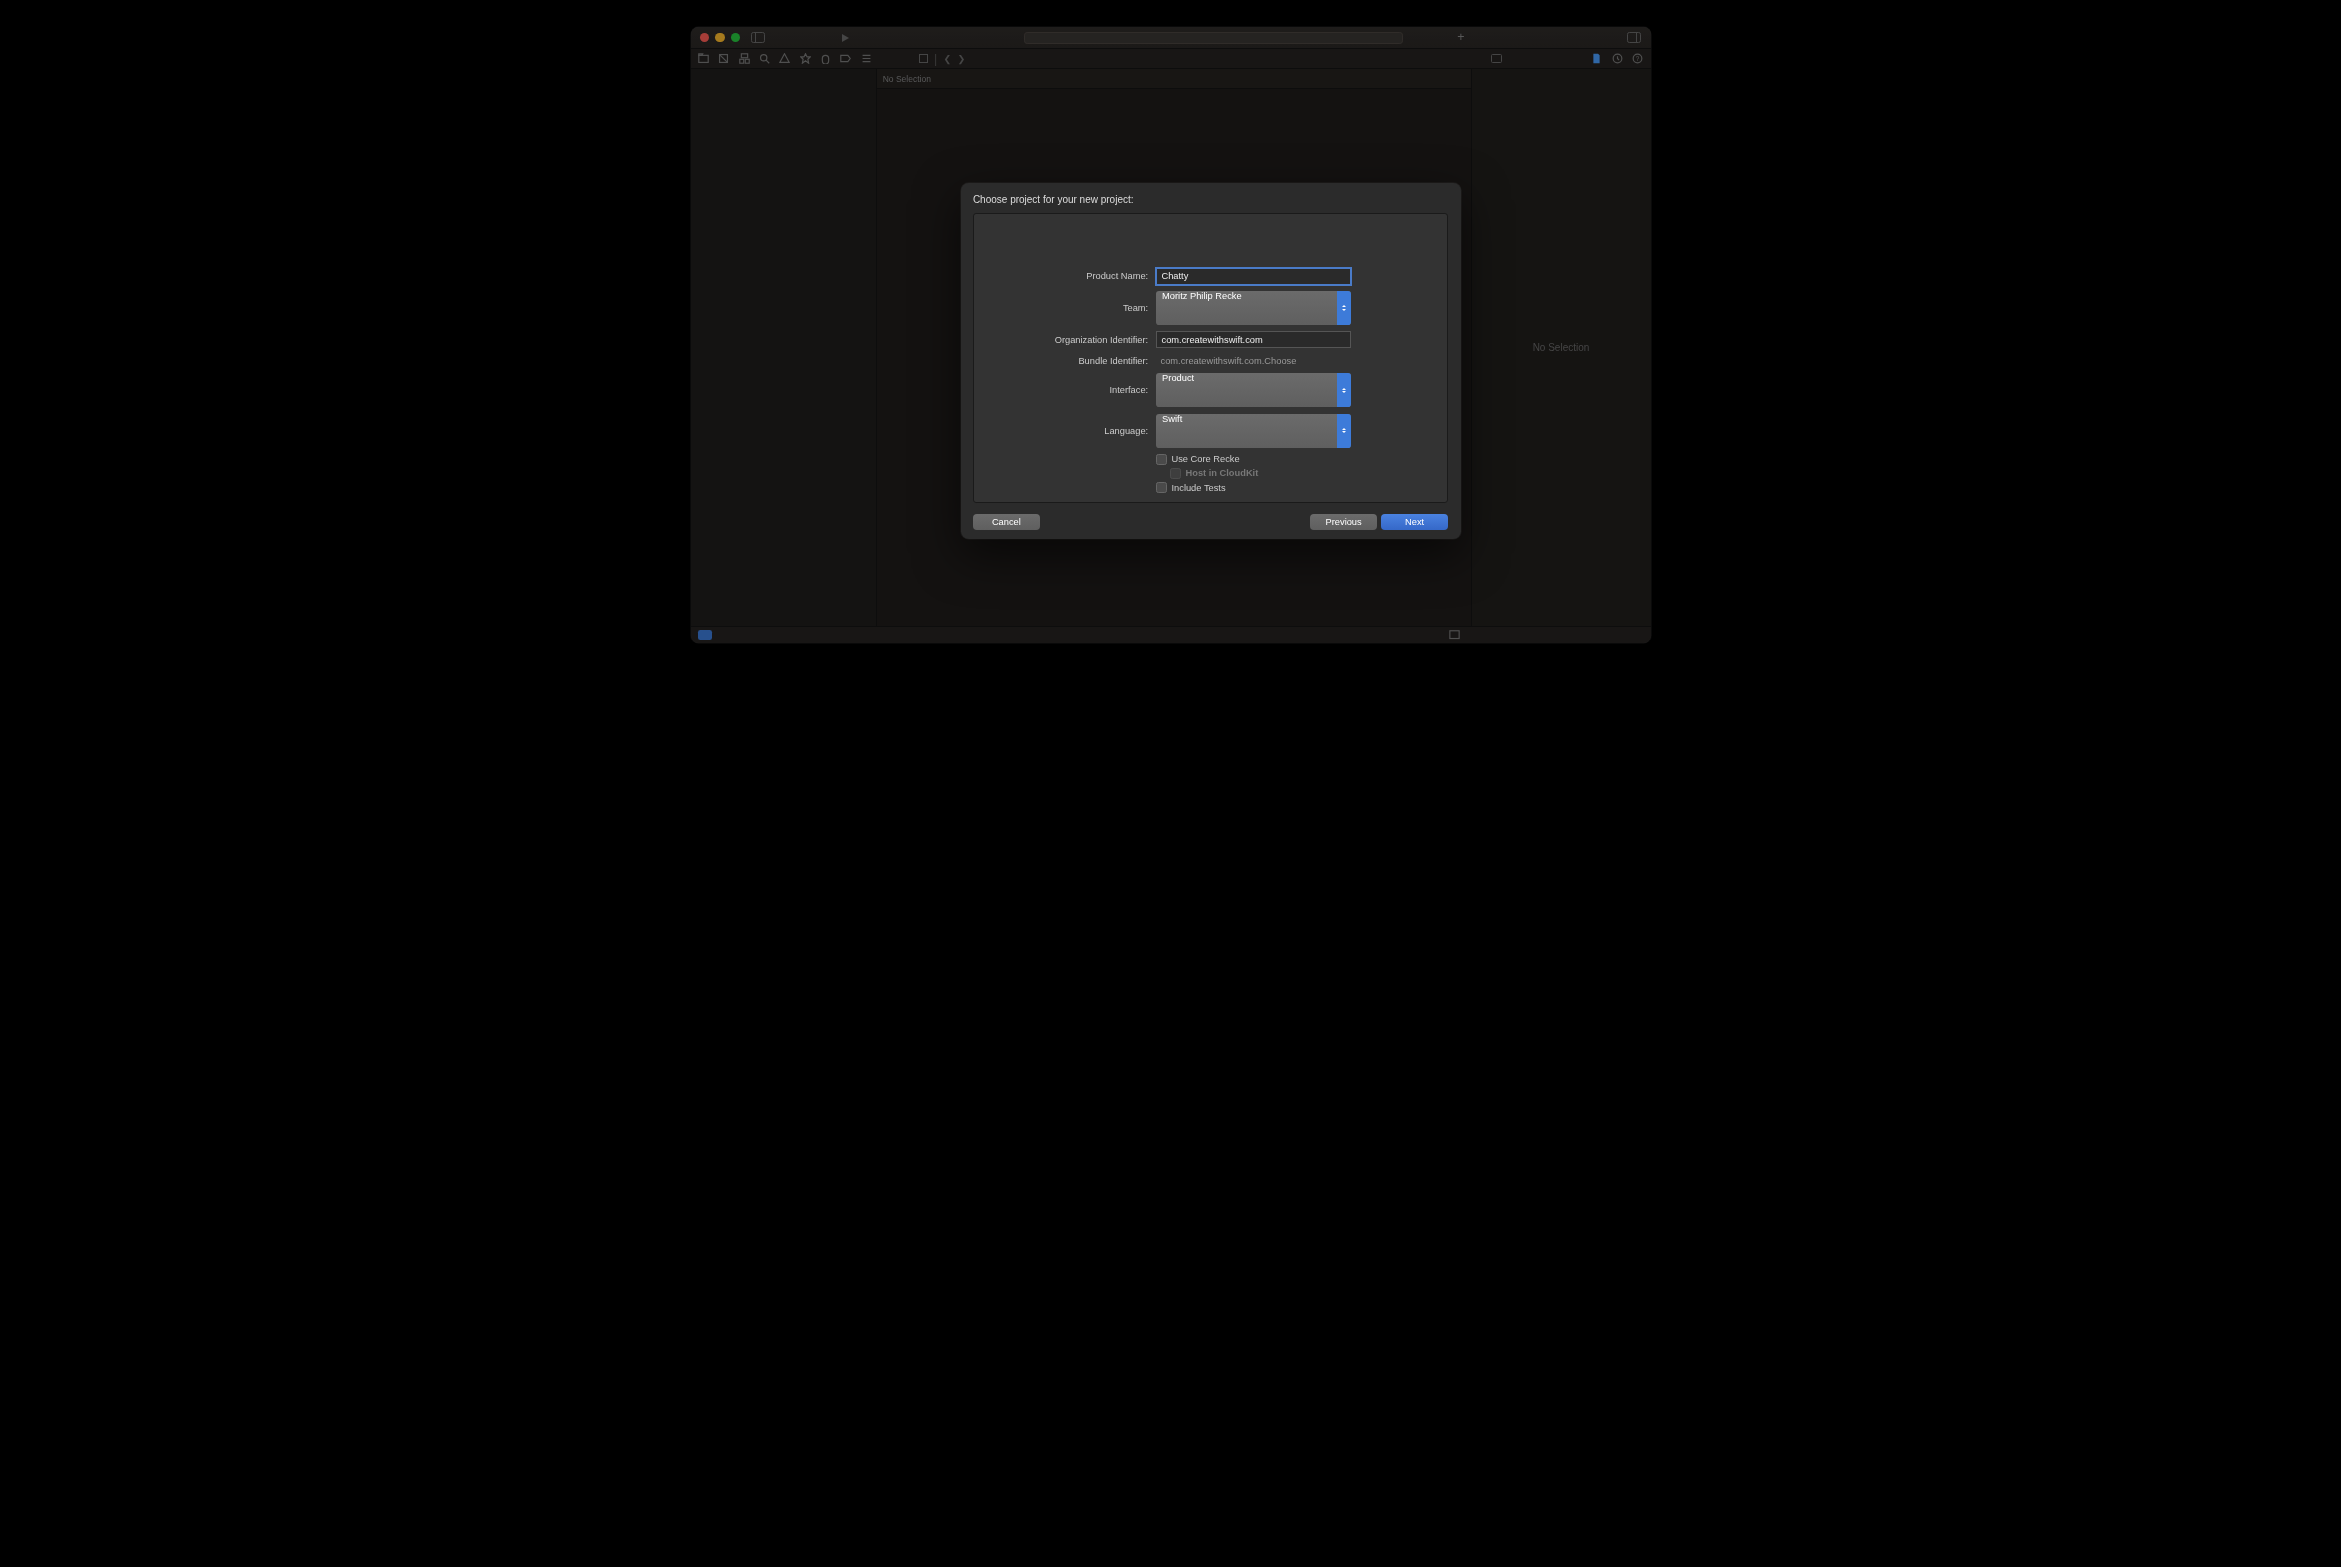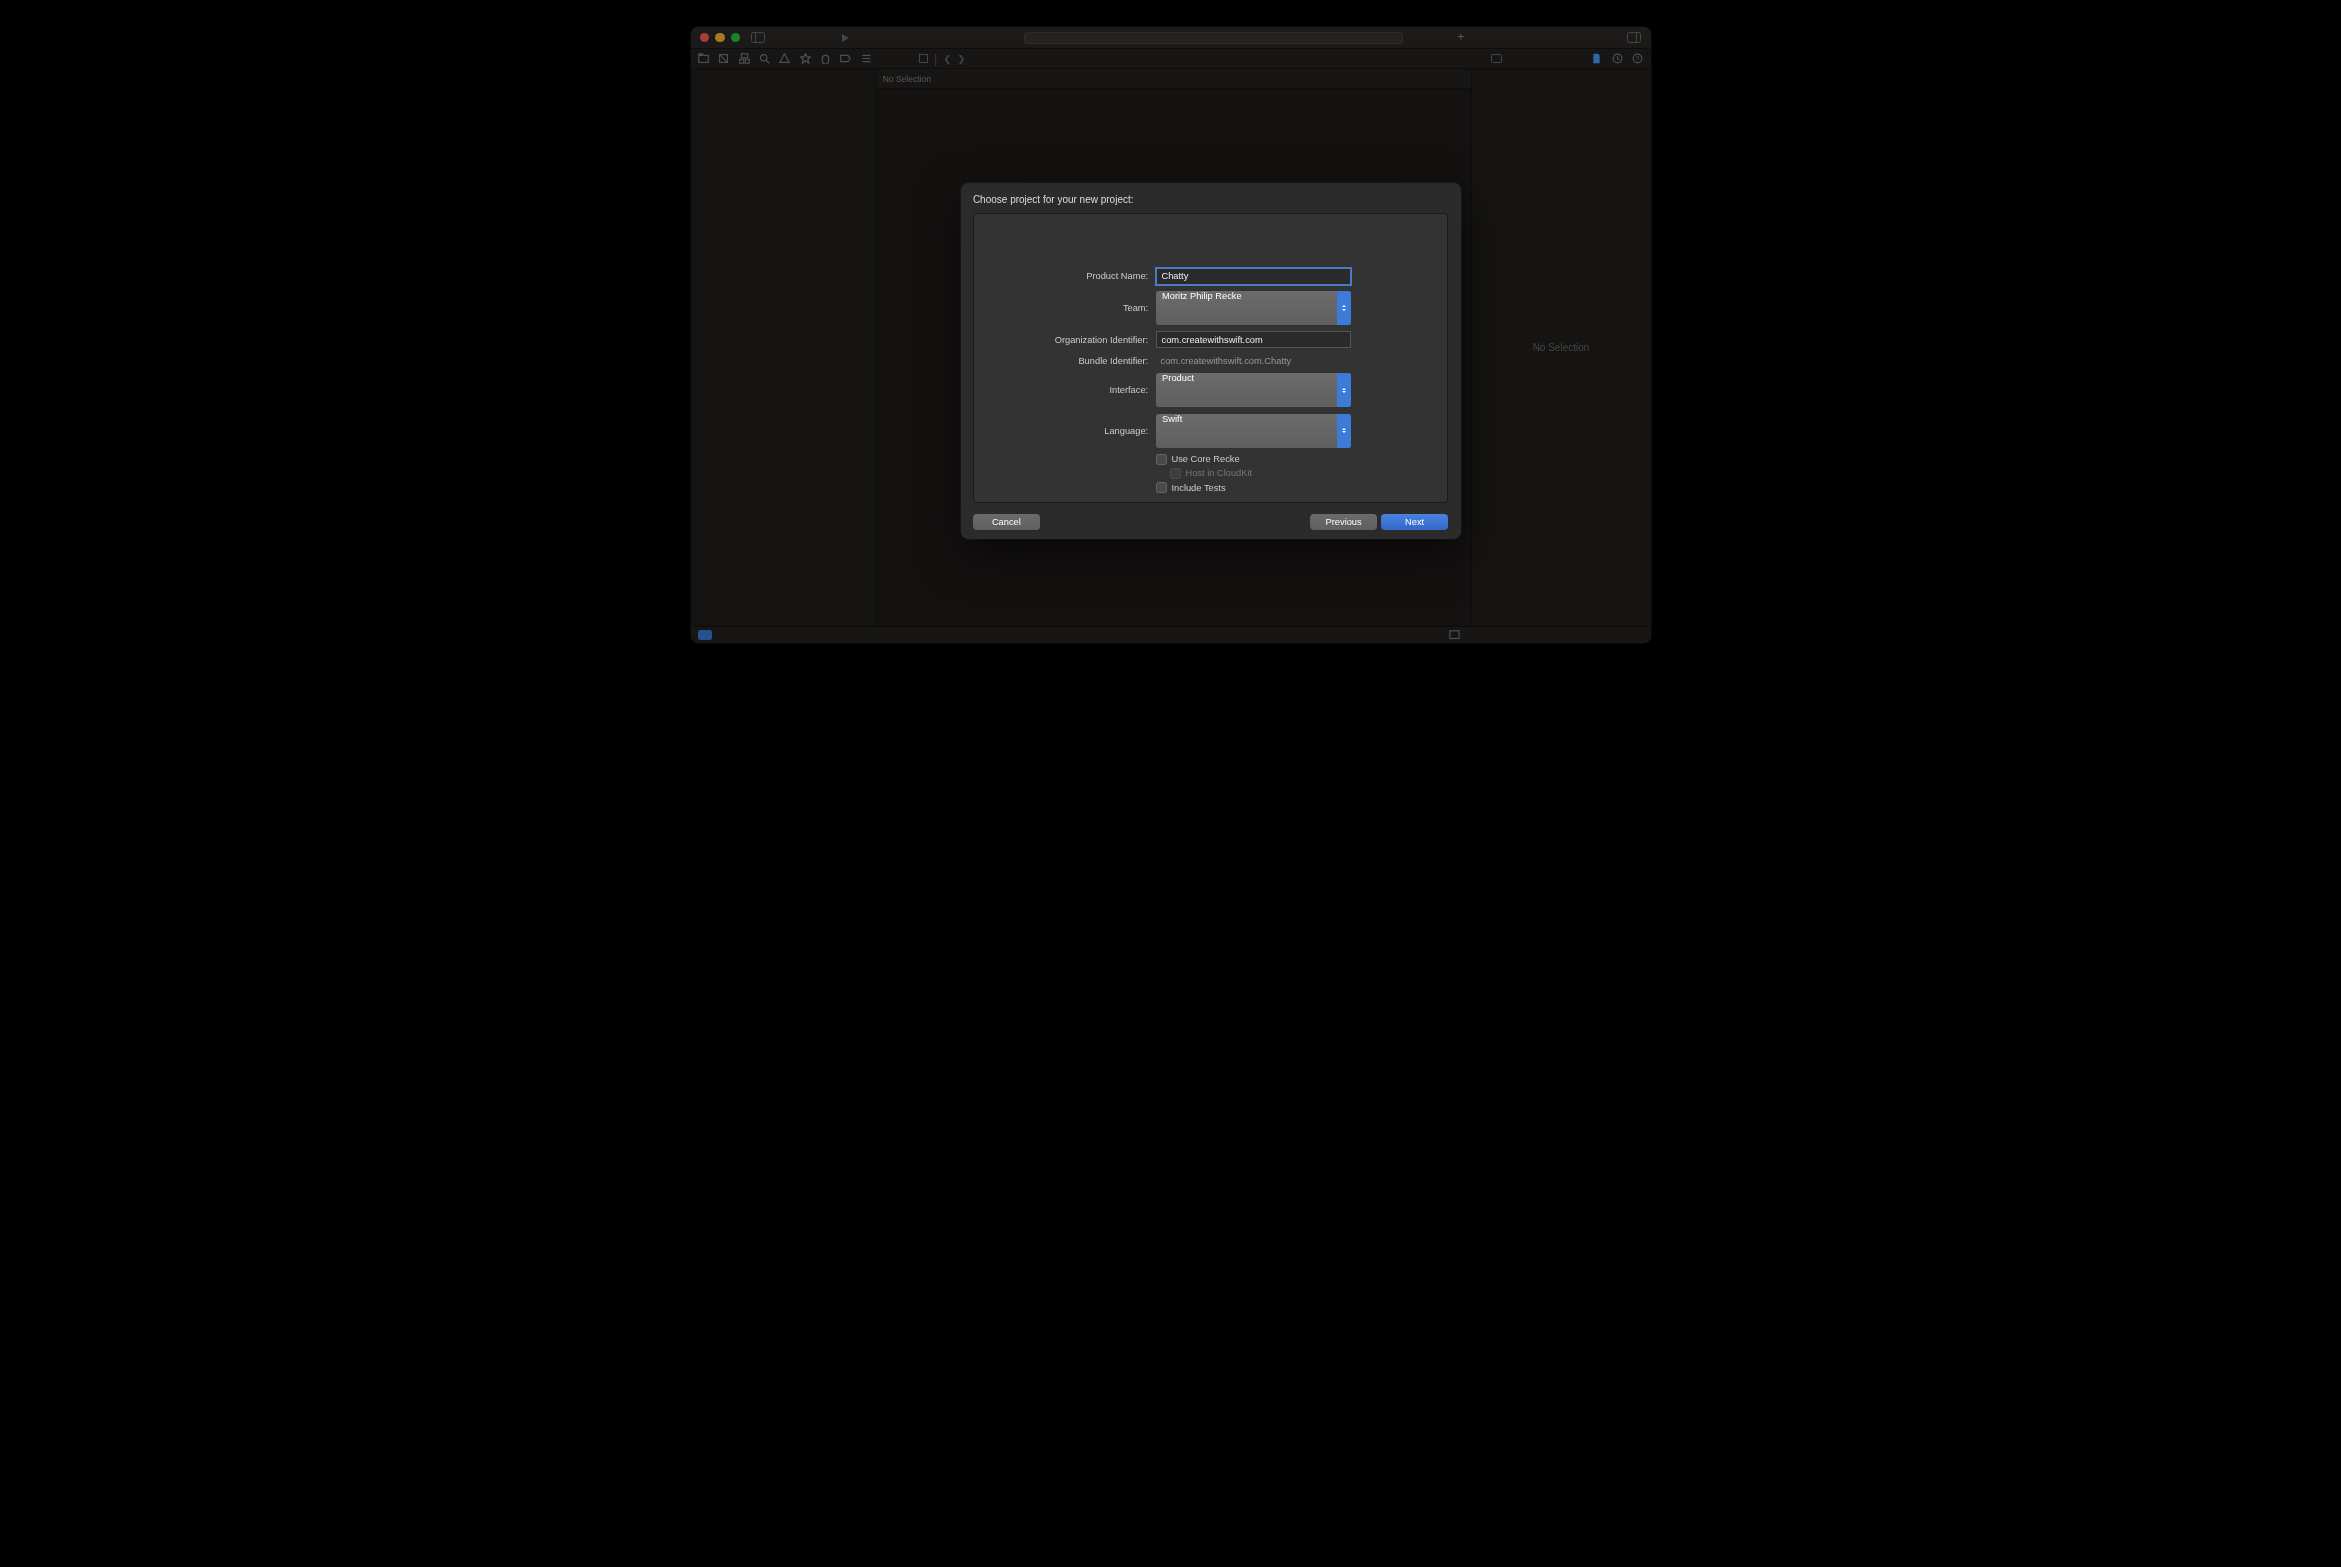--- a/index.html
+++ b/index.html
@@ -218,21 +218,21 @@
 .checkbox-row.indent { margin-left: 14px; }
 .cb {
   width: 11px; height: 11px;
   background: #4a4a4a;
   border: 0.8px solid #666;
   border-radius: 2.3px;
   margin-right: 4.6px;
 }
 .cb.disabled { opacity: 0.5; }
 .cb-label { color: #ccc; font-size: 9.3px; }
-.cb-label.disabled { color: #777; }
+.cb-label.disabled { color: #777; font-weight: bold; }
 
 .sheet-footer {
   display: flex; align-items: flex-start;
   padding: 11px 12.4px;
   gap: 4px;
 }
 .sheet-footer .spacer { flex: 1; }
 .btn {
   height: 15.5px; min-width: 67px;
   border-radius: 3.9px;
@@ -397,21 +397,21 @@
         <div class="form-row">
           <div class="label">Organization Identifier:</div>
           <div class="control">
             <input class="text" value="com.createwithswift.com" style="">
           </div>
         </div>
 
         <div class="form-row">
           <div class="label">Bundle Identifier:</div>
           <div class="control">
-            <div class="static-value">com.createwithswift.com.Chatty</div>
+            <div class="static-value">com.createwithswift.com.Choose</div>
           </div>
         </div>
 
         <div class="form-row">
           <div class="label">Interface:</div>
           <div class="control">
             <div class="popup">
               <span>Product</span>
               <div class="arrows"></div>
             </div>

